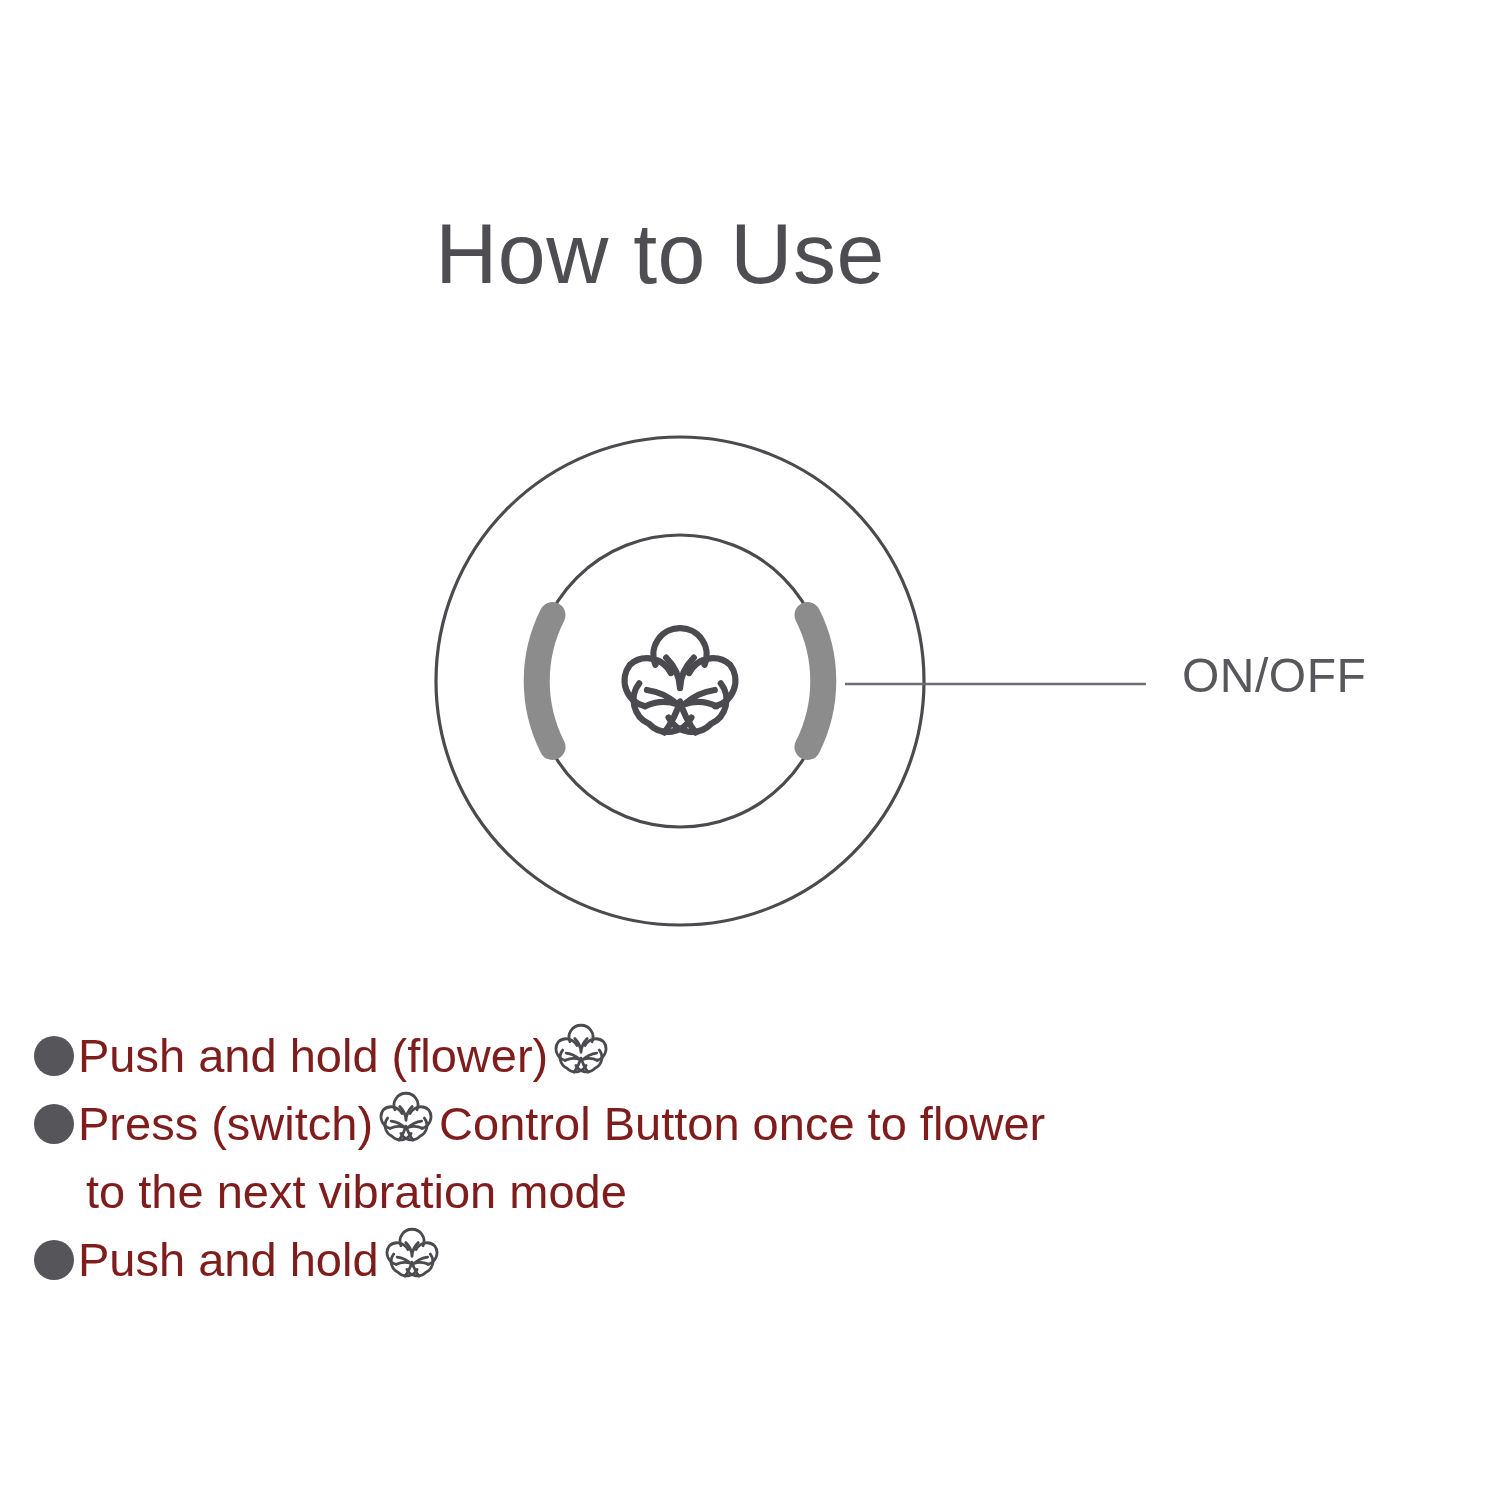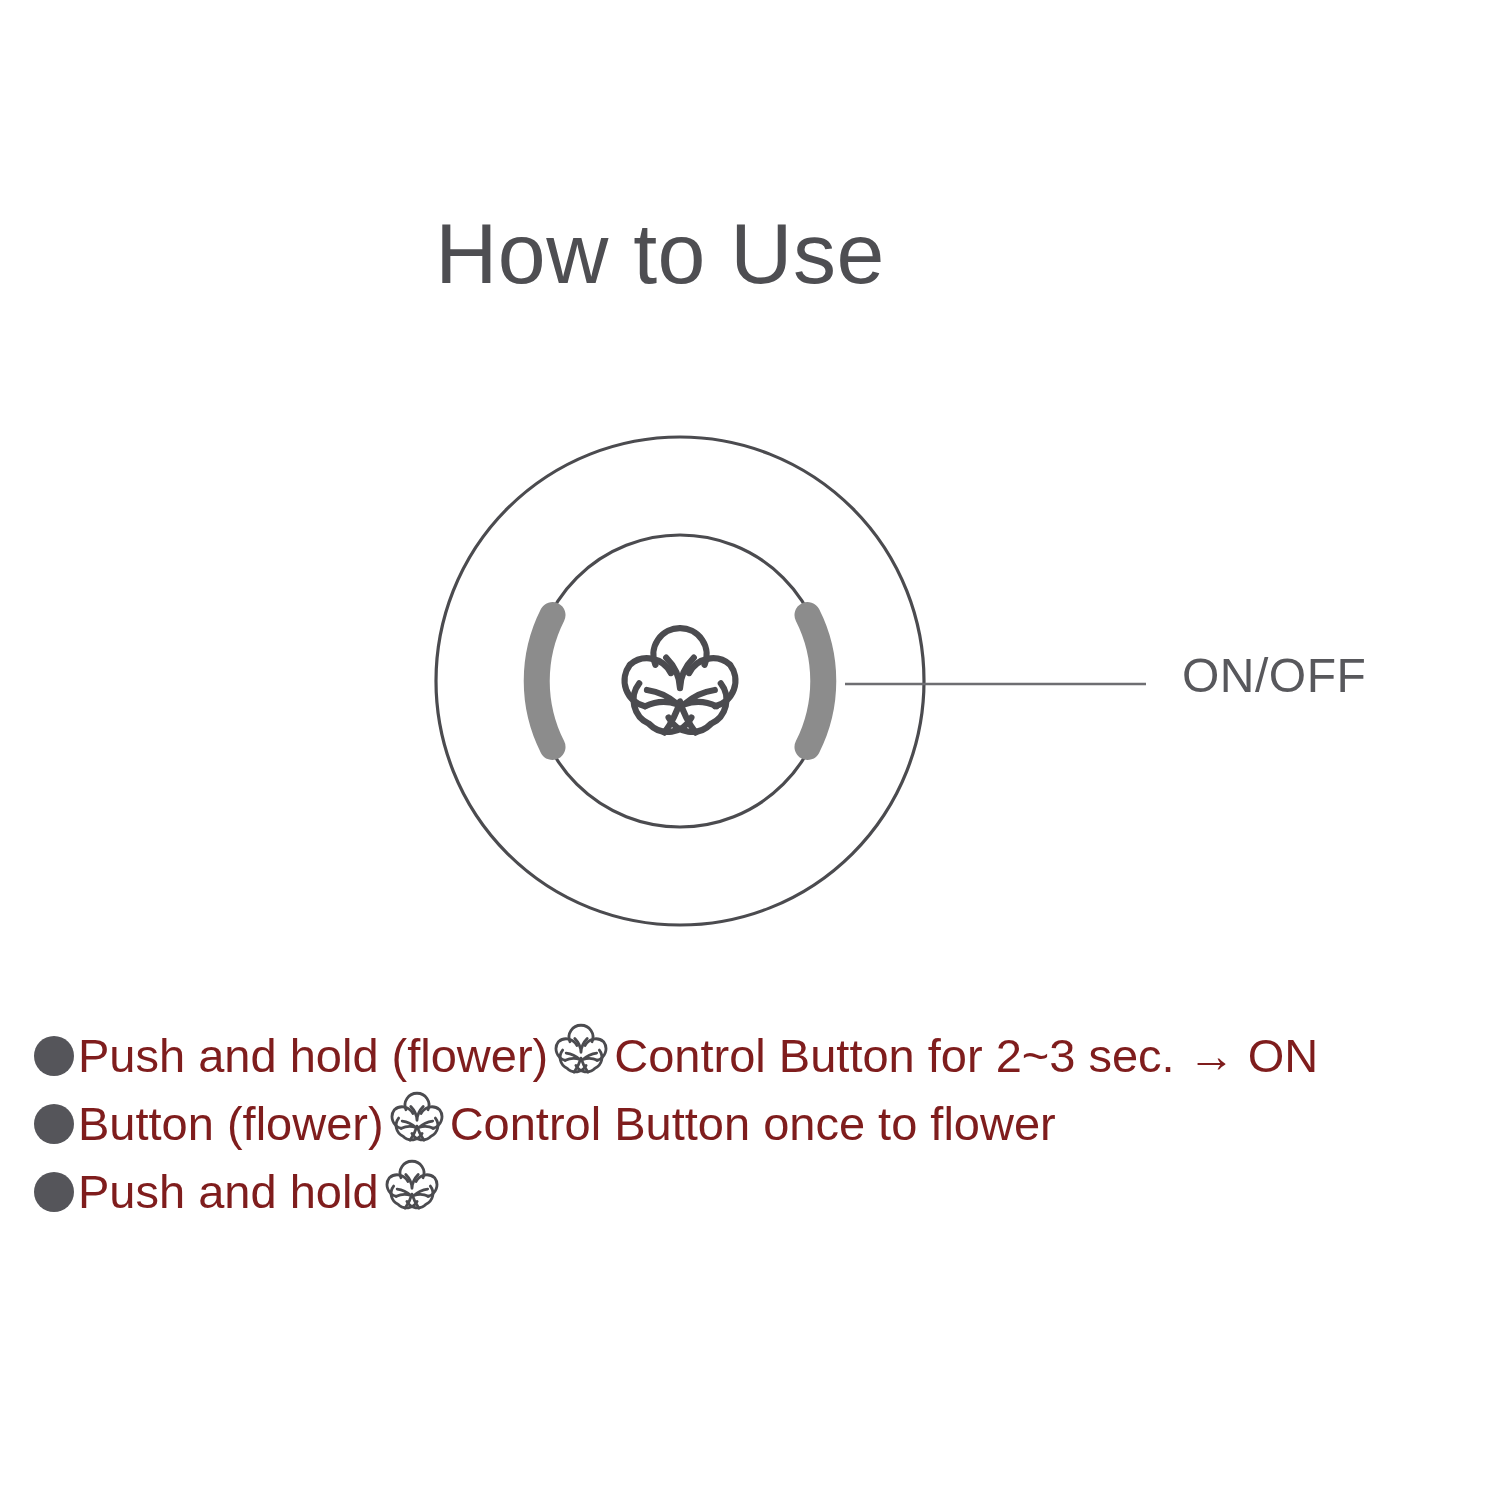--- a/index.html
+++ b/index.html
@@ -161,34 +161,37 @@
 <div id="instructions">
 
   <div class="instruction-line">
     <span class="bullet-dot"></span>
     <span class="line-text">Push and hold (flower)</span>
     <span class="inline-flower">
       <svg viewBox="0 0 100 100">
           <use href="#flower-symbol" x="0" y="0" width="100" height="100"></use>
         </svg>
     </span>
-    <span class="line-text">Control Button for 2~3 sec. → ON</span>
   </div>
 
   <div class="instruction-line">
     <span class="bullet-dot"></span>
-    <span class="line-text">Button (flower)</span>
+    <span class="line-text">Press (switch)</span>
     <span class="inline-flower">
       <svg viewBox="0 0 100 100">
           <use href="#flower-symbol" x="0" y="0" width="100" height="100"></use>
         </svg>
     </span>
     <span class="line-text">Control Button once to flower</span>
   </div>
 
+  <div class="instruction-line">
+    <span class="bullet-spacer"></span>
+    <span class="line-text">to the next vibration mode</span>
+  </div>
 
   <div class="instruction-line">
     <span class="bullet-dot"></span>
     <span class="line-text">Push and hold</span>
     <span class="inline-flower">
       <svg viewBox="0 0 100 100">
           <use href="#flower-symbol" x="0" y="0" width="100" height="100"></use>
         </svg>
     </span>
   </div>

